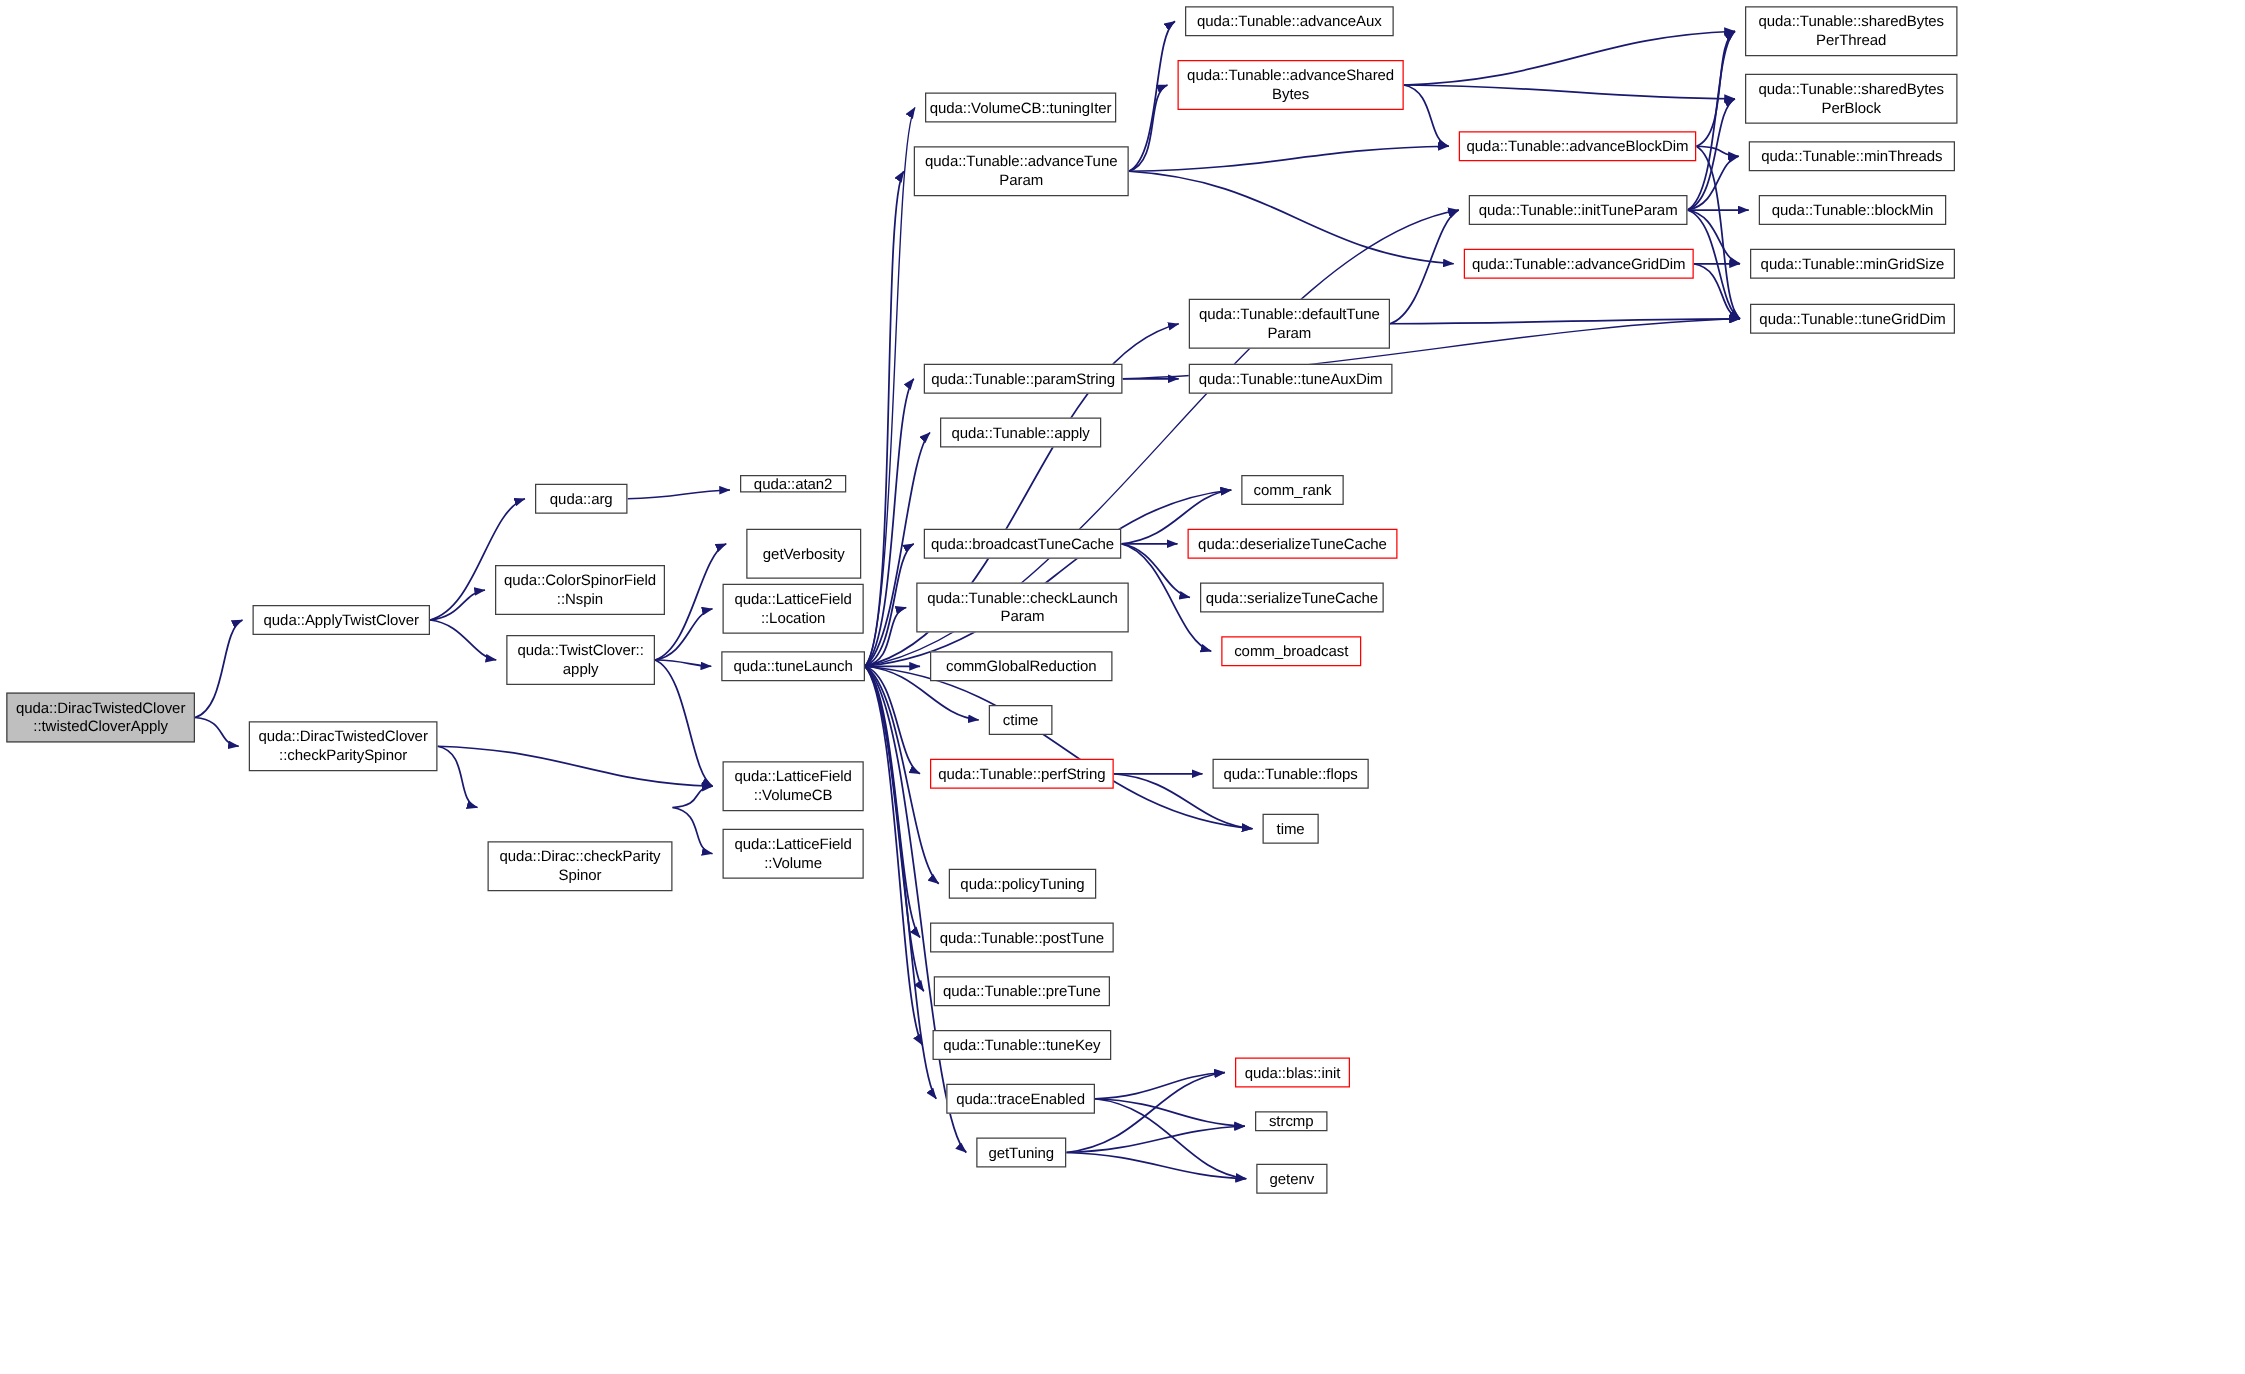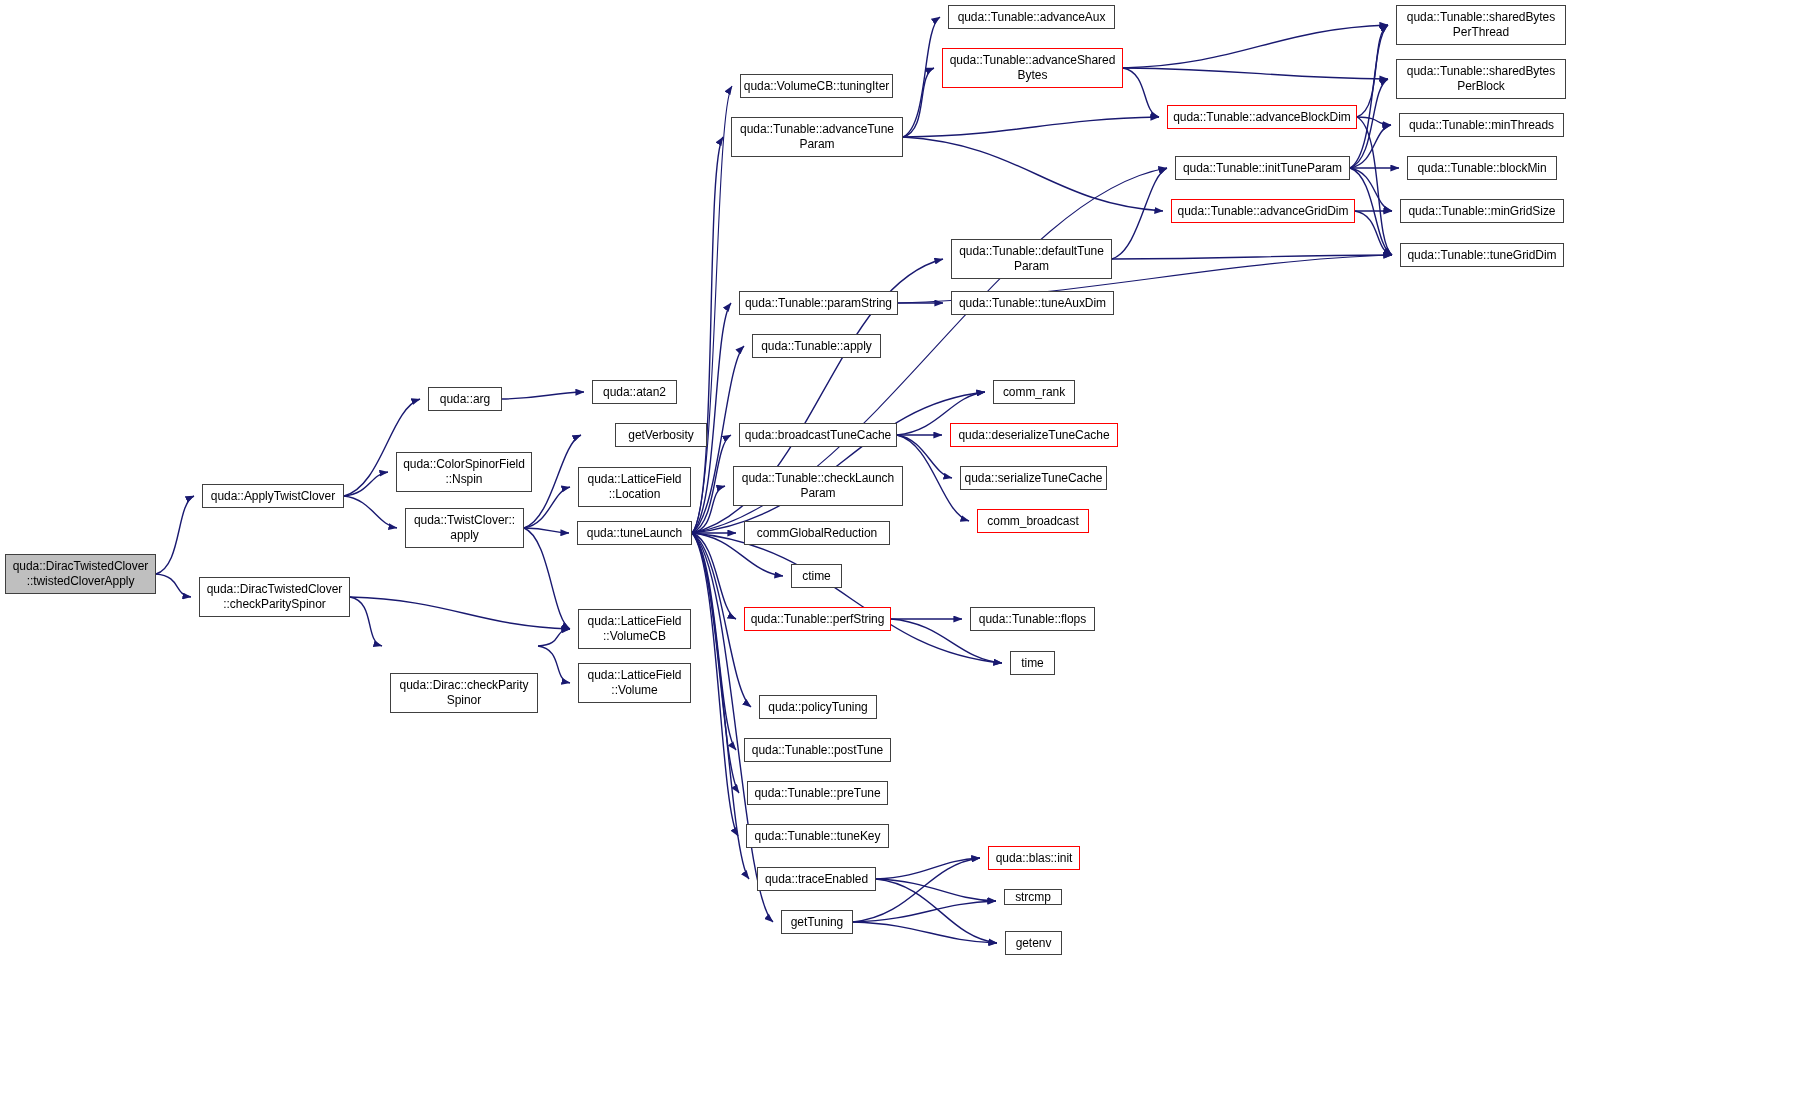--- a/index.html
+++ b/index.html
@@ -134,22 +134,22 @@
       <div class="node" style="left: 202px; top: 484px; width: 142px; height: 24px;">quda::ApplyTwistClover</div>
       <div class="node" style="left: 199px; top: 577px; width: 151px; height: 40px;">quda::DiracTwistedClover
 ::checkParitySpinor</div>
       <div class="node" style="left: 428px; top: 387px; width: 74px; height: 24px;">quda::arg</div>
       <div class="node" style="left: 396px; top: 452px; width: 136px; height: 40px;">quda::ColorSpinorField
 ::Nspin</div>
       <div class="node" style="left: 405px; top: 508px; width: 119px; height: 40px;">quda::TwistClover::
 apply</div>
       <div class="node" style="left: 390px; top: 626px; width: 148px; height: 40px; margin-top: 47px;">quda::Dirac::checkParity
 Spinor</div>
-      <div class="node" style="left: 592px; top: 380px; width: 85px; height: 24px;">quda::atan2</div>
-      <div class="node" style="left: 615px; top: 423px; width: 92px; height: 24px;">getVerbosity</div>
+      <div class="node" style="left: 592px; top: 380px; width: 85px; height: 14px;">quda::atan2</div>
+      <div class="node" style="left: 597px; top: 423px; width: 92px; height: 40px;">getVerbosity</div>
       <div class="node" style="left: 578px; top: 467px; width: 113px; height: 40px;">quda::LatticeField
 ::Location</div>
       <div class="node" style="left: 577px; top: 521px; width: 115px; height: 24px;">quda::tuneLaunch</div>
       <div class="node" style="left: 578px; top: 609px; width: 113px; height: 40px;">quda::LatticeField
 ::VolumeCB</div>
       <div class="node" style="left: 578px; top: 663px; width: 113px; height: 40px;">quda::LatticeField
 ::Volume</div>
       <div class="node" style="left: 740px; top: 74px; width: 153px; height: 24px;">quda::VolumeCB::tuningIter</div>
       <div class="node" style="left: 731px; top: 117px; width: 172px; height: 40px;">quda::Tunable::advanceTune
 Param</div>

